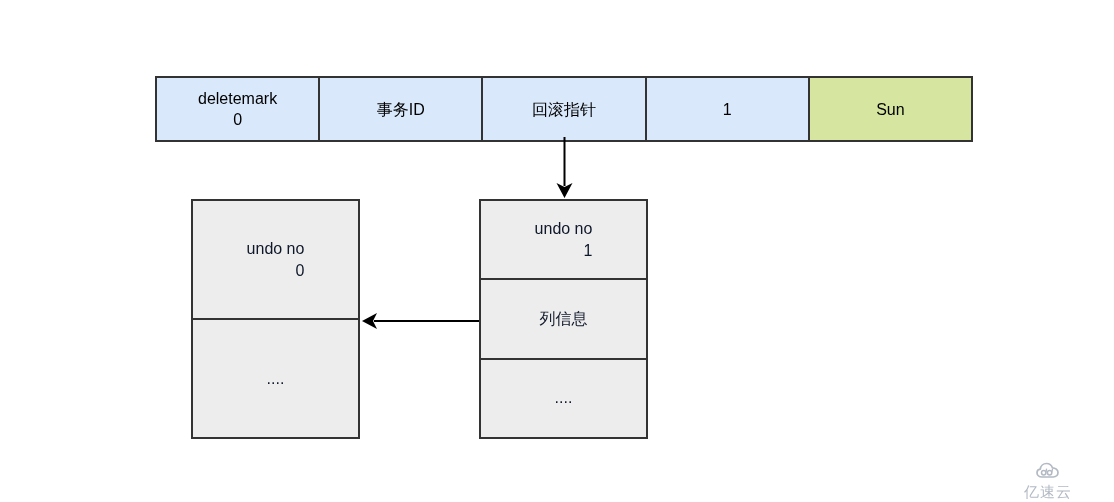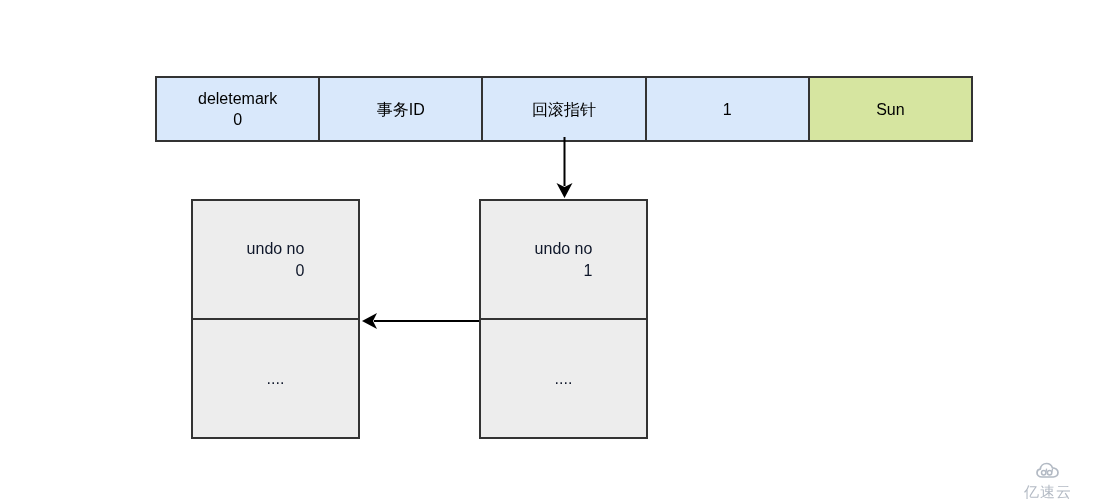--- a/index.html
+++ b/index.html
@@ -114,20 +114,21 @@
 
   <div class="undo-box left">
     <div class="undo-row">undo no
 0</div>
     <div class="undo-row">....</div>
   </div>
 
   <div class="undo-box right">
     <div class="undo-row">undo no
 1</div>
+    <div class="undo-row">列信息</div>
     <div class="undo-row">....</div>
   </div>
 
   <svg class="arrow-svg" style="left:360px; top:309px;" width="119" height="24">
     <line x1="119" y1="12" x2="14" y2="12"></line>
     <polygon points="2,12 17,4 13,12 17,20"></polygon>
   </svg>
 
   <div class="watermark">
     <svg width="26" height="19" viewBox="0 0 26 18">

